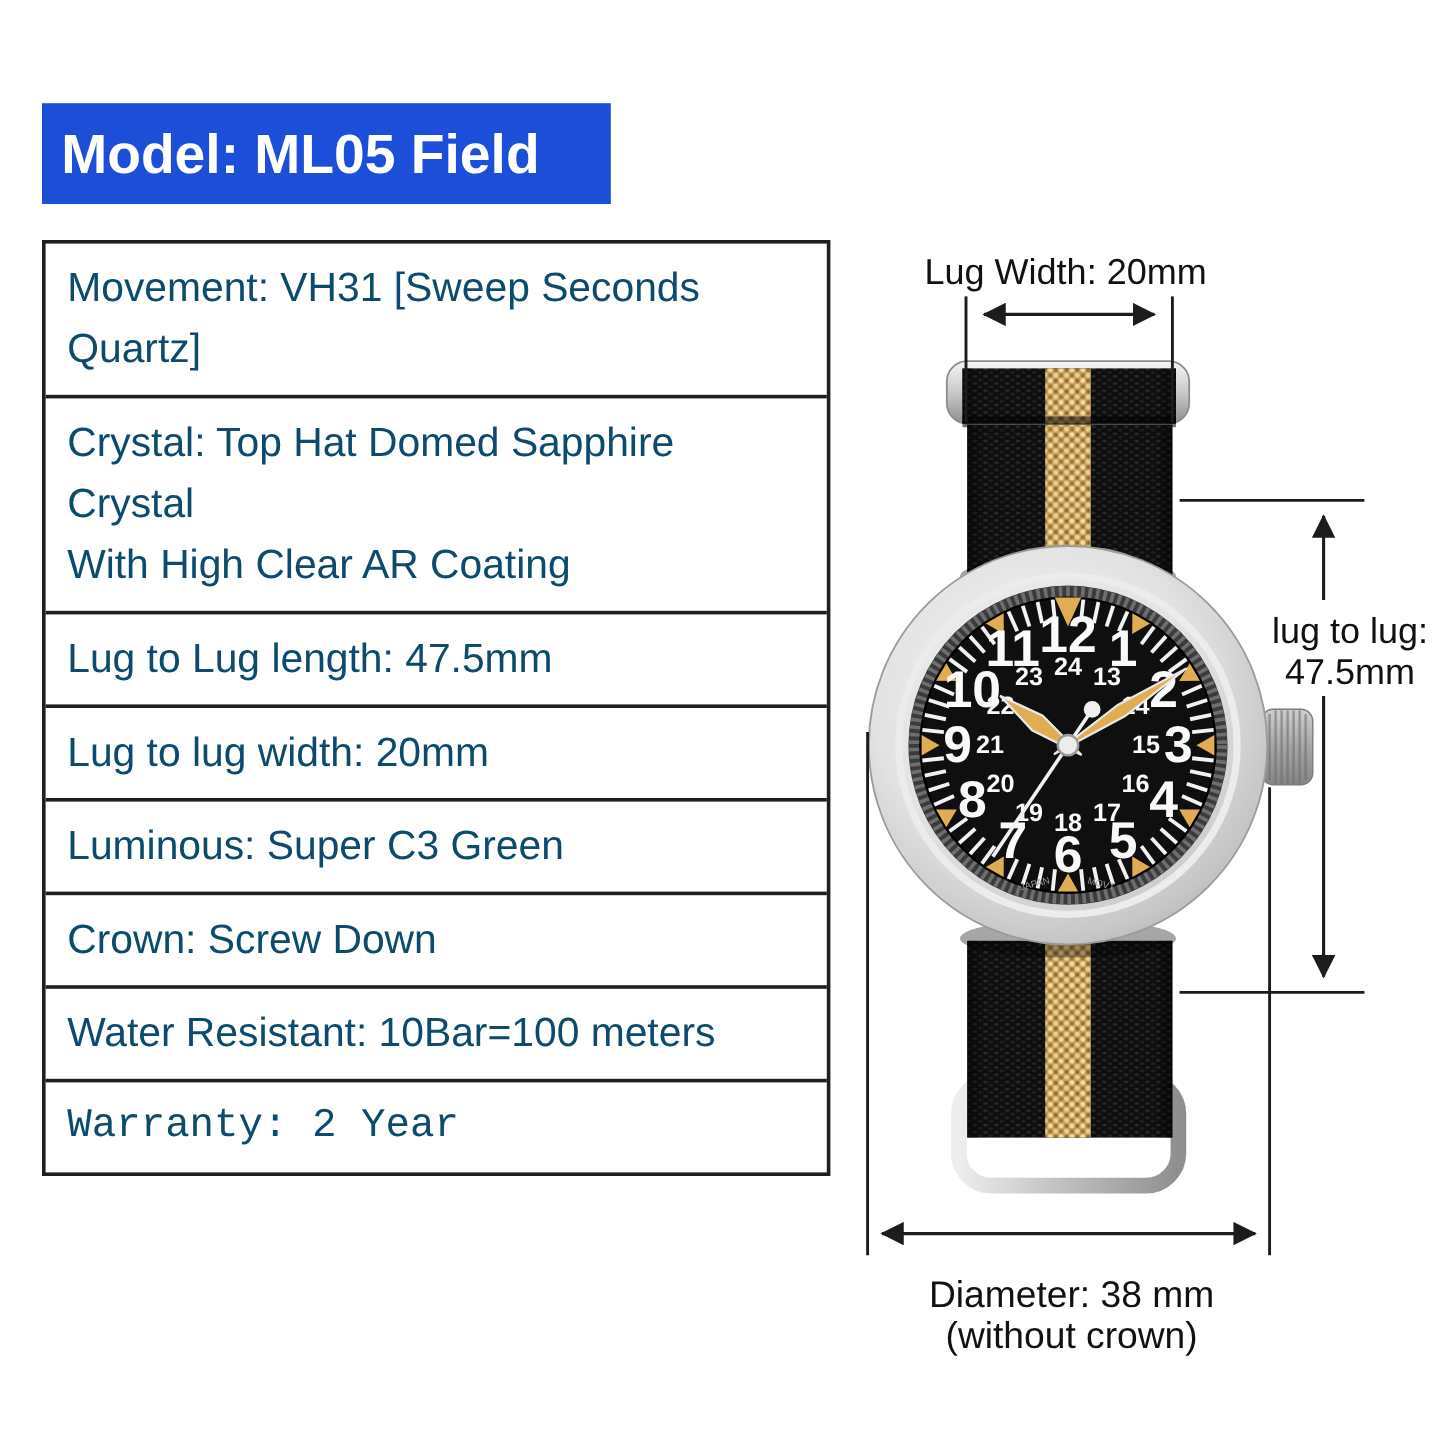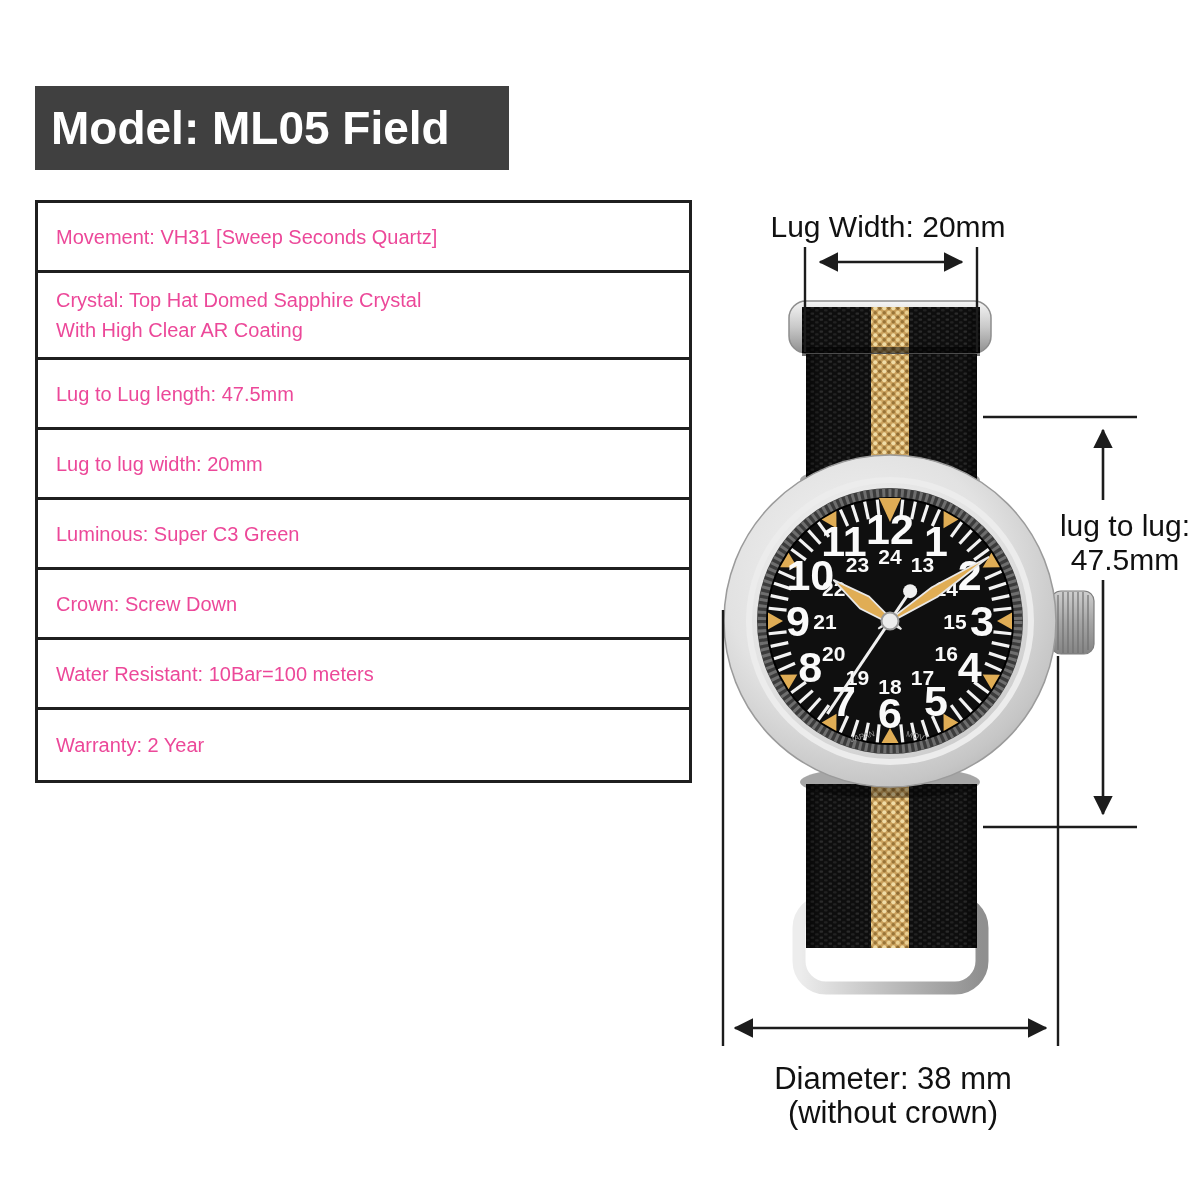--- a/index.html
+++ b/index.html
@@ -2,36 +2,36 @@
 <html><head>
 <meta charset="utf-8">
 <style>
   html,body{margin:0;padding:0;}
   body{
     width:1200px;height:1200px;background:#ffffff;position:relative;
     font-family:"Liberation Sans", sans-serif;overflow:hidden;
   }
   .model-header{
     position:absolute;left:35px;top:86px;width:474px;height:84px;
-    background:#404040;color:#fff;font-size:46px;font-weight:bold;
+    background:#1d4ed8;color:#fff;font-size:46px;font-weight:bold;
     display:flex;align-items:center;padding-left:16px;box-sizing:border-box;
     letter-spacing:0px;
     text-align:right;
   }
   .spec-table{
     position:absolute;left:35px;top:200px;width:657px;
     border:3px solid #1f1f1f;box-sizing:border-box;background:#fff;
   }
   .spec-row{
     min-height:70px;display:flex;align-items:center;
     border-bottom:3px solid #1f1f1f;
     padding:12px 40px 12px 18px;box-sizing:border-box;
-    font-size:20px;color:#ec4899;line-height:1.5;
-  }
-  .spec-row:last-child{border-bottom:none;}
+    font-size:34px;color:#0c4a6e;line-height:1.5;
+  }
+  .spec-row:last-child{border-bottom:none;font-family:Liberation Mono, monospace;}
   .spec-row span{white-space:pre-line;}
   svg text{font-family:"Liberation Sans", sans-serif;}
 </style>
 </head>
 <body>
 
 <div class="model-header">
   <span>Model: ML05 Field</span>
 </div>
 

